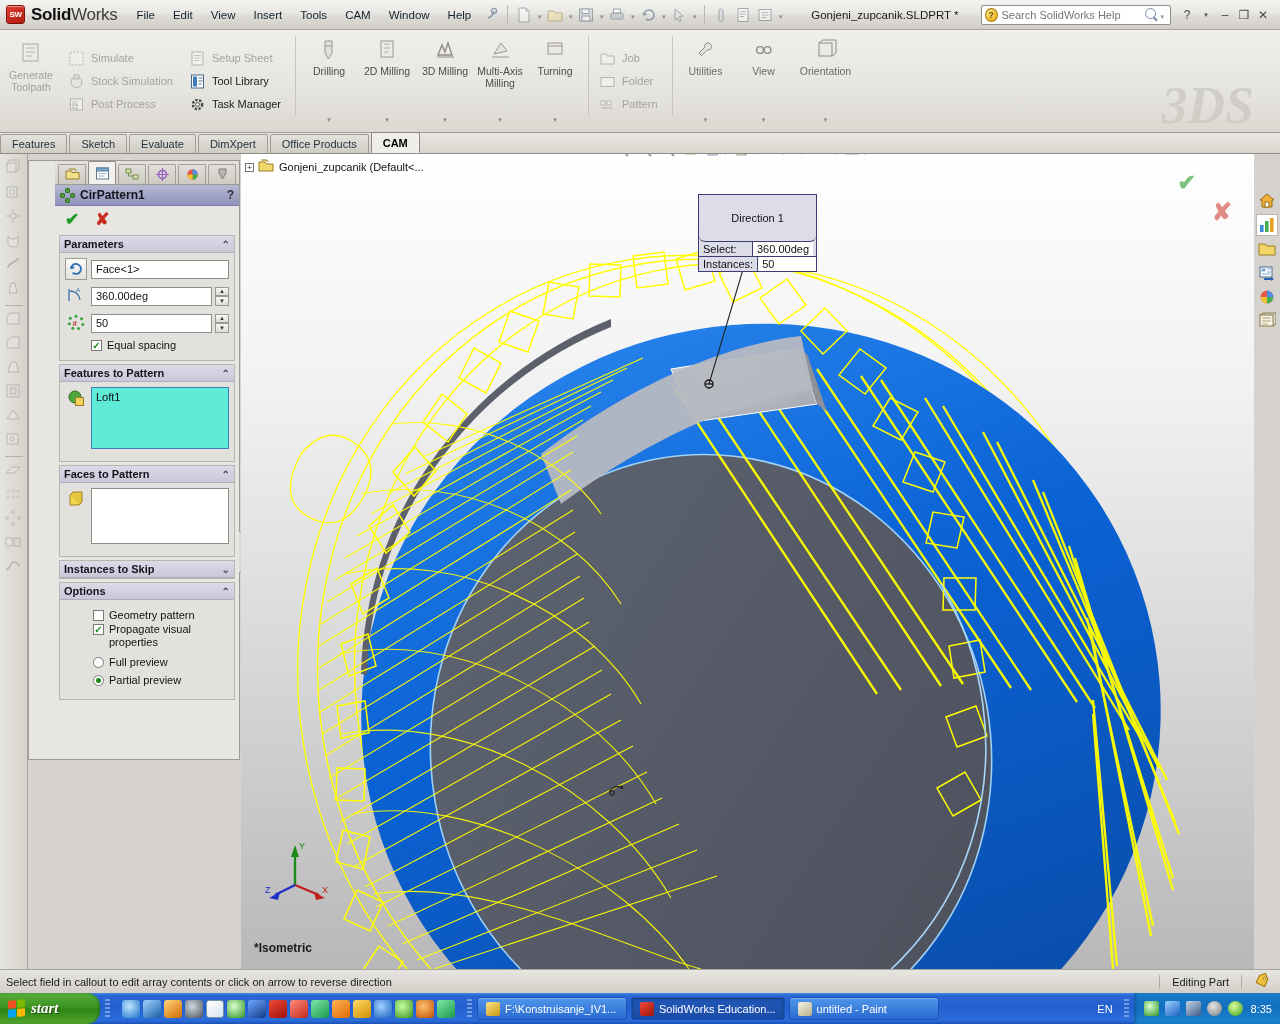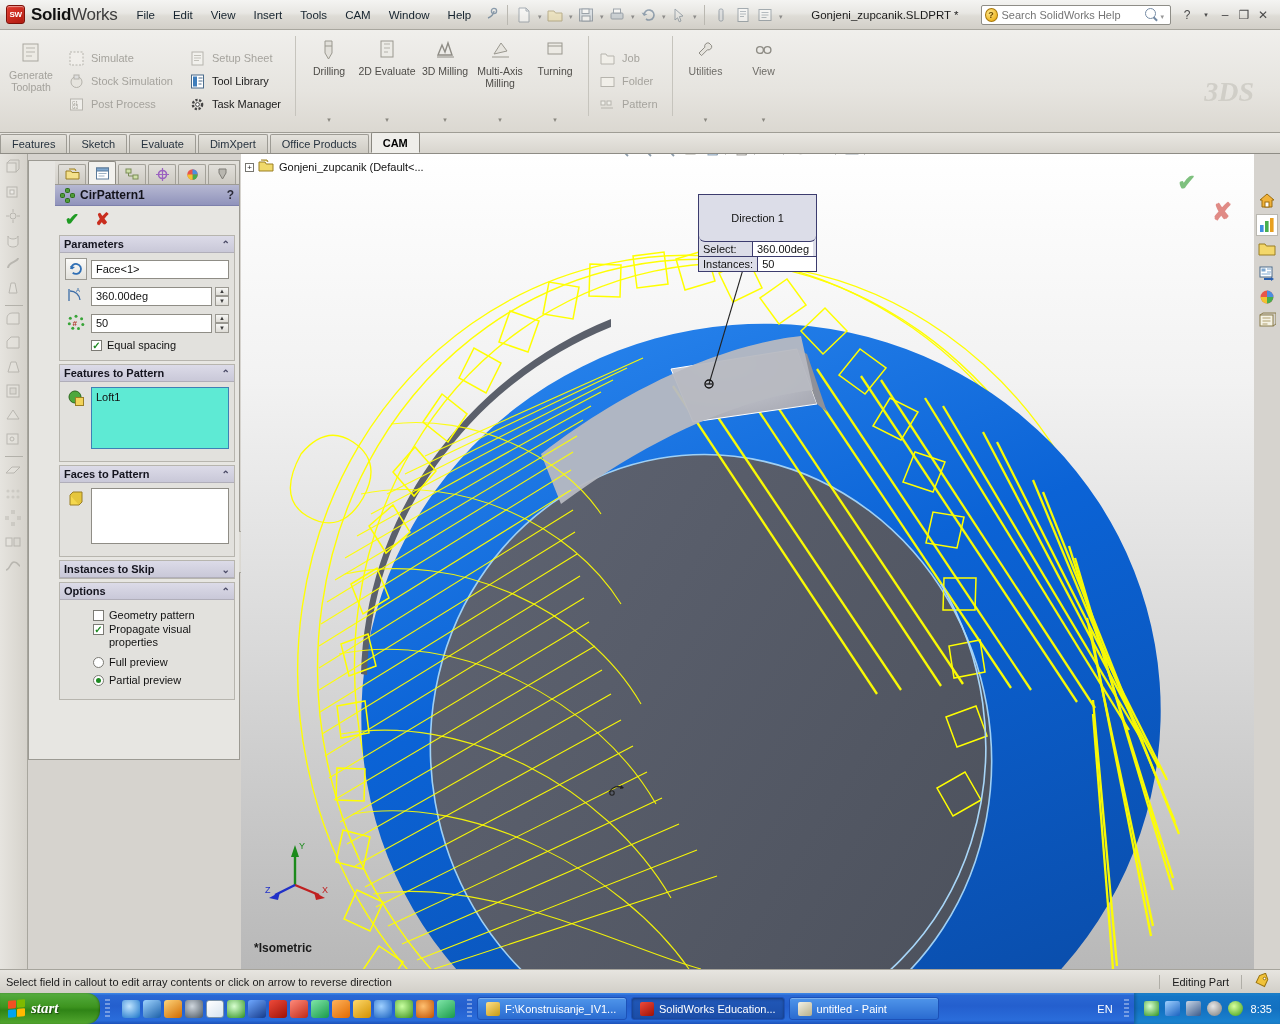--- a/index.html
+++ b/index.html
@@ -72,21 +72,21 @@
   .big-btn .gi{width:26px;height:26px;margin-bottom:3px;}
   .big-btn.dis{color:#a3a19b;}
   .col-list{display:flex;flex-direction:column;justify-content:center;padding:4px 2px;}
   .sm-item{display:flex;align-items:center;height:23px;padding:0 8px 0 4px;font-size:11px;color:#1c1c1c;white-space:nowrap;}
   .sm-item.dis{color:#a5a39d;}
   .sm-ico{width:17px;height:17px;margin-right:6px;flex:0 0 17px;}
   .cam-big{width:58px;display:flex;flex-direction:column;align-items:center;padding-top:6px;
     font-size:10.5px;line-height:12px;text-align:center;color:#4e4c48;}
   .cam-big .gi{width:25px;height:25px;margin-bottom:2px;}
   .cam-drop{font-size:7px;color:#8a8880;margin-top:auto;padding-bottom:4px;}
-  .ds-logo{position:absolute;right:26px;top:46px;font-size:28px;color:#cdcbc4;
+  .ds-logo{position:absolute;right:26px;top:46px;font-size:52px;color:#cdcbc4;
     font-family:"Liberation Serif",serif;font-style:italic;font-weight:bold;opacity:.85;}
 
   
   .cmdtabs{
     position:absolute;left:0;top:133px;width:1280px;height:21px;
     background:linear-gradient(to bottom,#e9e7e2,#d8d5ce);
     display:flex;align-items:flex-end; border-bottom:1px solid #8e8c85;
   }
   .ctab{
     height:19px;padding:0 11px;display:flex;align-items:center;font-size:11px;color:#27333f;
@@ -430,21 +430,21 @@
             </svg></span>
         <span>Drilling</span>
         <span class="cam-drop">▾</span>
       </div>
       <div class="cam-big">
         <span class="gi">
           <svg width="25" height="25" viewBox="0 0 25 25">
               <rect x="6" y="3" width="12" height="16" fill="#ecebe6" stroke="#9a988f"></rect>
               <path d="M9 6h6M9 10h6M9 14h4" stroke="#b4b2ab"></path>
             </svg></span>
-        <span>2D Evaluate</span>
+        <span>2D Milling</span>
         <span class="cam-drop">▾</span>
       </div>
       <div class="cam-big">
         <span class="gi">
           <svg width="25" height="25" viewBox="0 0 25 25">
               <path d="M5 17l4-10 3 7 3-9 4 12z" fill="none" stroke="#8e8c85" stroke-width="1.4"></path>
               <path d="M4 19h17" stroke="#8e8c85"></path>
             </svg></span>
         <span>3D Milling</span>
         <span class="cam-drop">▾</span>
@@ -509,20 +509,29 @@
         <span class="cam-drop">▾</span>
       </div>
       <div class="cam-big" style="color:#6d6b66">
         <span class="gi">
           <svg width="25" height="25" viewBox="0 0 25 25">
               <circle cx="9" cy="12" r="3.4" fill="none" stroke="#8e8c85" stroke-width="1.4"></circle>
               <circle cx="16.5" cy="12" r="3.4" fill="none" stroke="#8e8c85" stroke-width="1.4"></circle>
               <path d="M12.4 12h0.7" stroke="#8e8c85"></path>
             </svg></span>
         <span>View</span>
+        <span class="cam-drop">▾</span>
+      </div>
+      <div class="cam-big" style="width:66px;color:#6d6b66">
+        <span class="gi">
+          <svg width="25" height="25" viewBox="0 0 25 25">
+              <rect x="6" y="5" width="13" height="13" fill="#eceae4" stroke="#8e8c85"></rect>
+              <path d="M6 5l4-3h13v13l-4 3" fill="none" stroke="#8e8c85"></path>
+            </svg></span>
+        <span>Orientation</span>
         <span class="cam-drop">▾</span>
       </div>
     </div>
 
     <div class="ds-logo">3DS</div>
   </div>
 
   <div class="cmdtabs">
     <div class="ctab">Features</div>
     <div class="ctab">Sketch</div>

